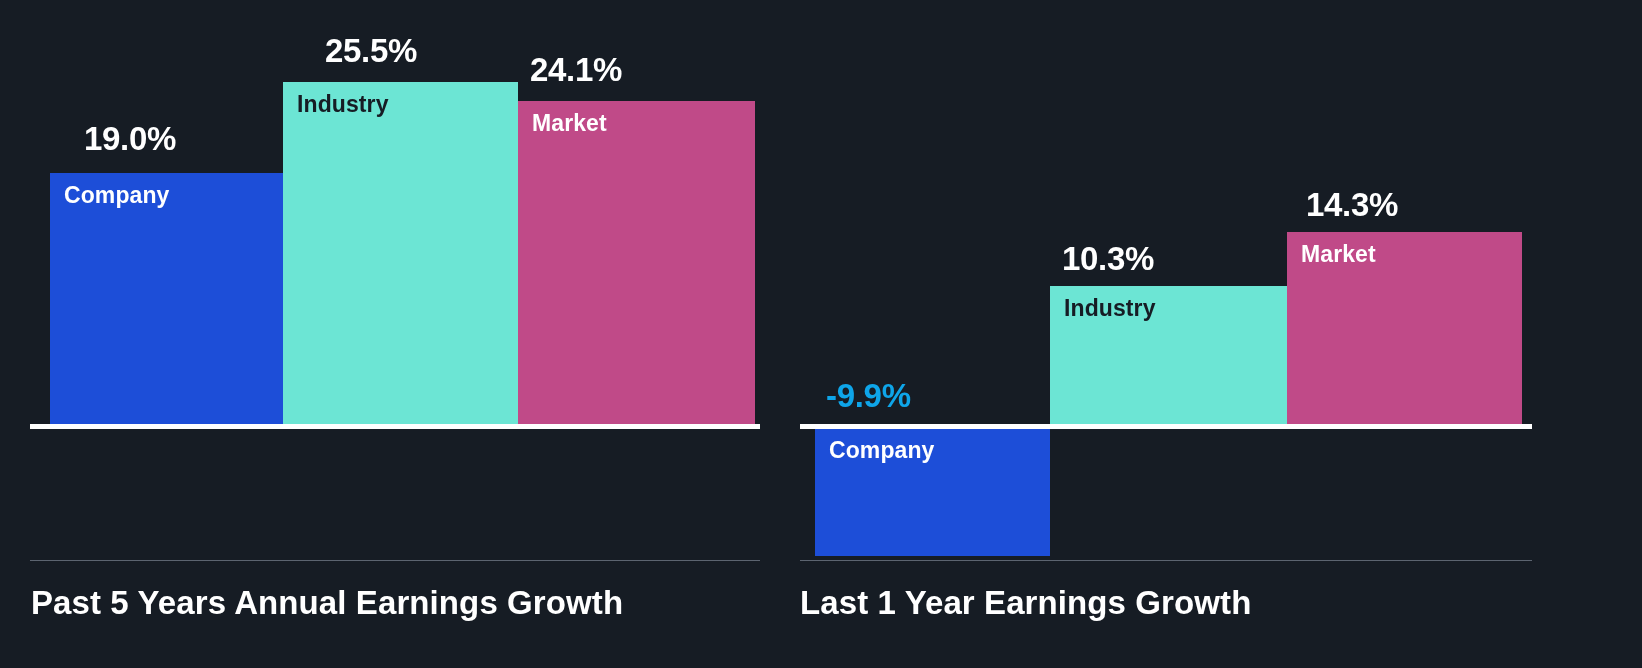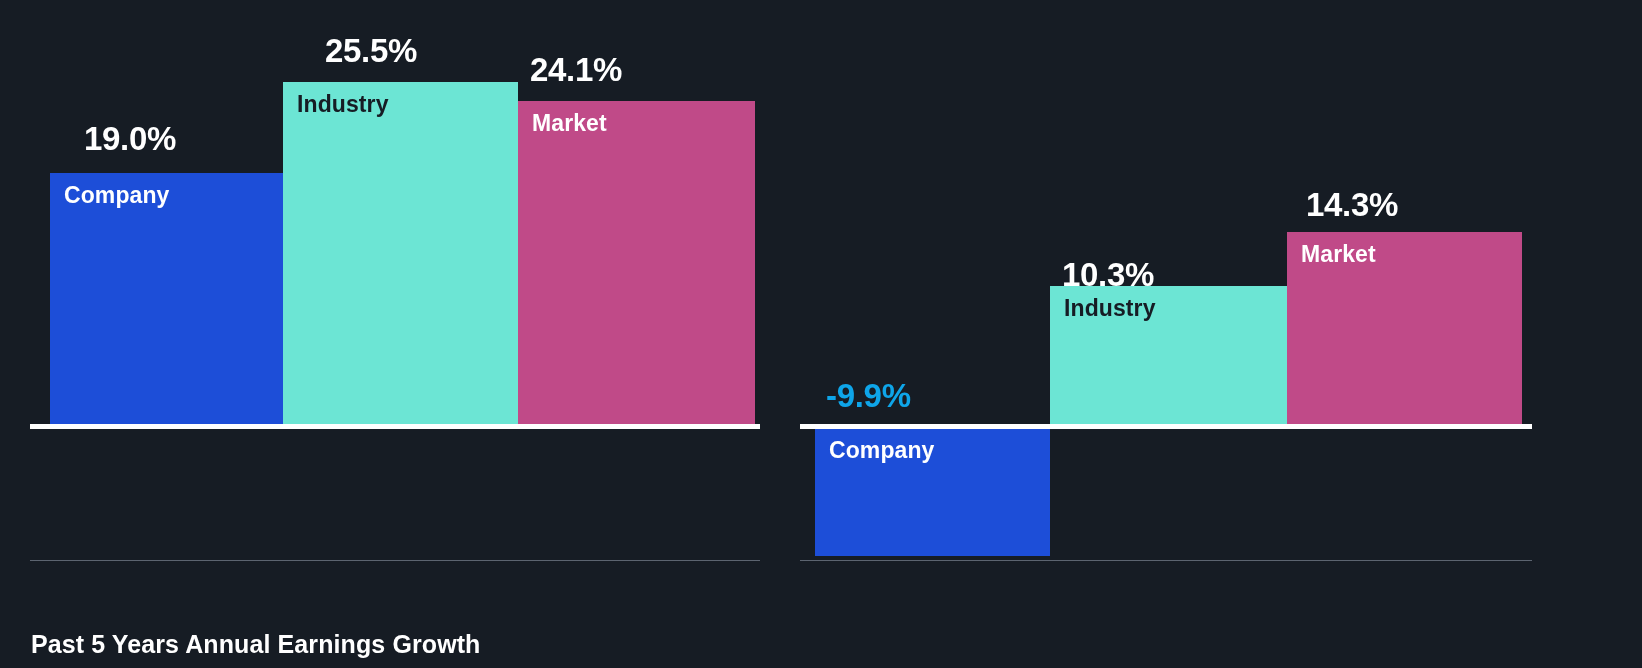--- a/index.html
+++ b/index.html
@@ -80,26 +80,25 @@
   }
   .footer-rule {
     position: absolute;
     height: 1px;
     background: #5c6470;
   }
 
   
   .chart-title {
     position: absolute;
-    font-size: 25px;
+    font-size: 33px;
     font-weight: bold;
     color: #ffffff;
     letter-spacing: 0.1px;
     white-space: nowrap;
-    margin-top: 46px;
   }
 </style>
 </head>
 <body>
 
 <div class="page">
 
   <div class="panel" id="panel-past5">
     <div class="plot">
 
@@ -127,30 +126,31 @@
   </div>
 
   <div class="panel" id="panel-last1">
     <div class="plot">
 
       <div class="value negative" style="left:36px; top:377px;">-9.9%</div>
       <div class="bar bar-company" style="left:25px; top:428px; width:235px; height:128px;">
         <span class="bar-label lbl-light">Company</span>
       </div>
 
-      <div class="value" style="left:272px; top:240px;margin-top:16px;">10.3%</div>
+      <div class="value" style="left:272px; top:240px;">10.3%</div>
       <div class="bar bar-industry" style="left:260px; top:286px; width:237px; height:138px;">
         <span class="bar-label lbl-dark">Industry</span>
       </div>
 
       <div class="value" style="left:516px; top:186px;">14.3%</div>
       <div class="bar bar-market" style="left:497px; top:232px; width:235px; height:192px;">
         <span class="bar-label lbl-light">Market</span>
       </div>
 
       <div class="baseline" style="left:10px; top:424px; width:732px;"></div>
     </div>
 
     <div class="footer-rule" style="left:10px; top:560px; width:732px;"></div>
 
+    <div class="chart-title" style="left:10px; top:584px;">Last 1 Year Earnings Growth</div>
   </div>
 
 </div>
 
 </body></html>

